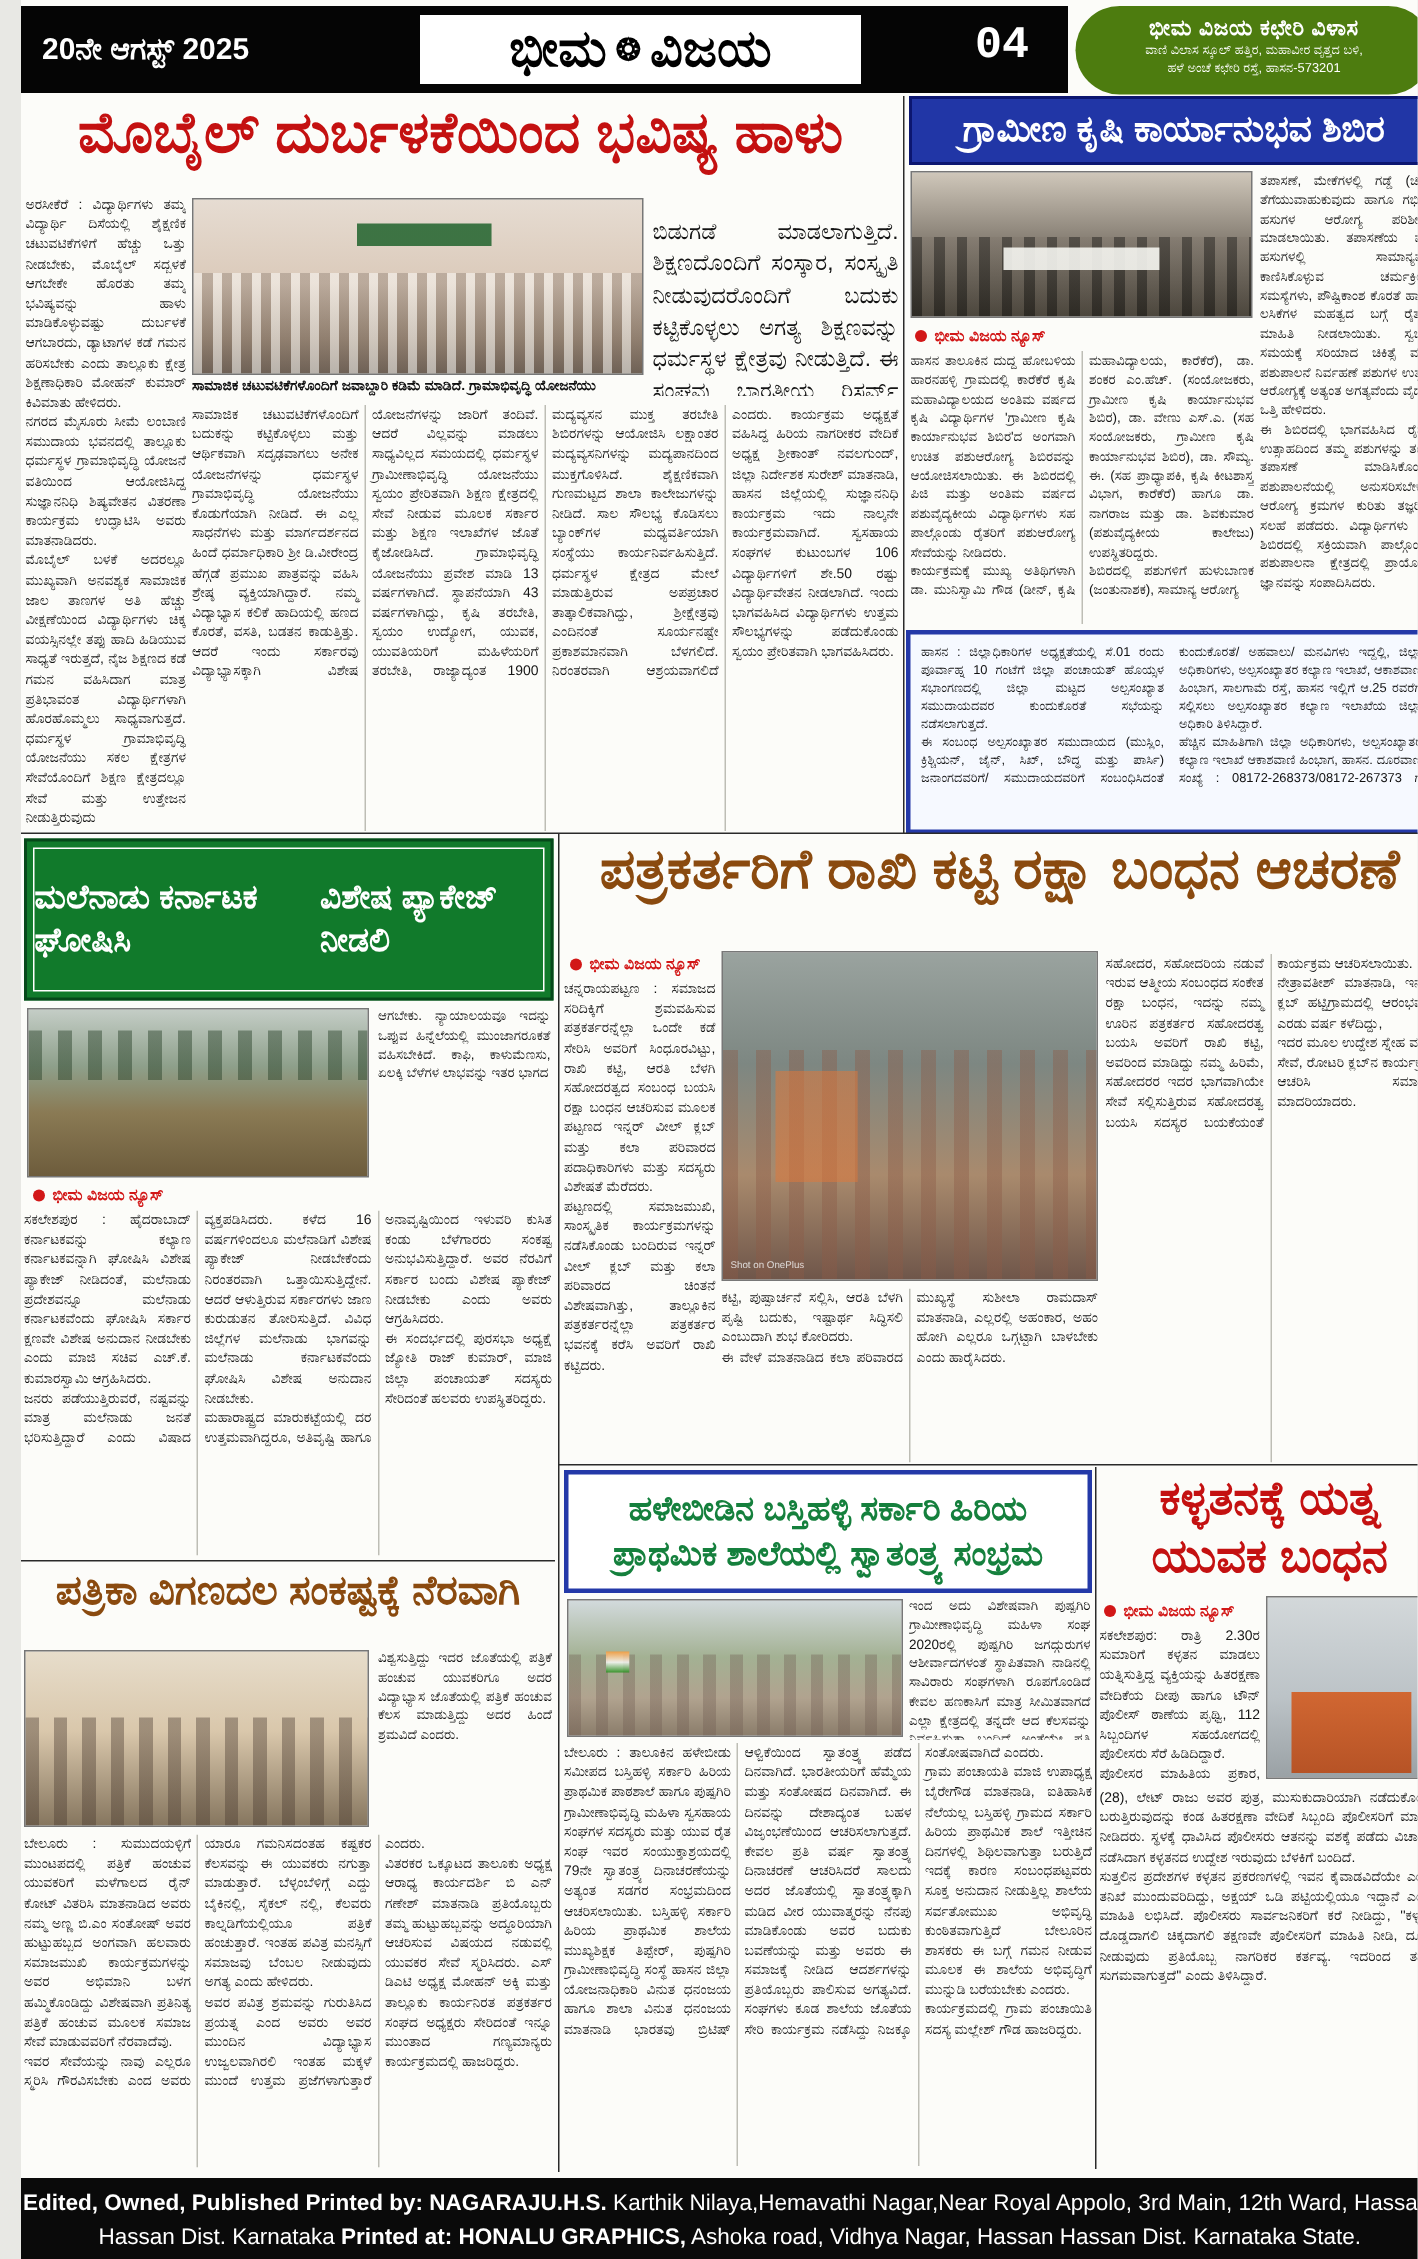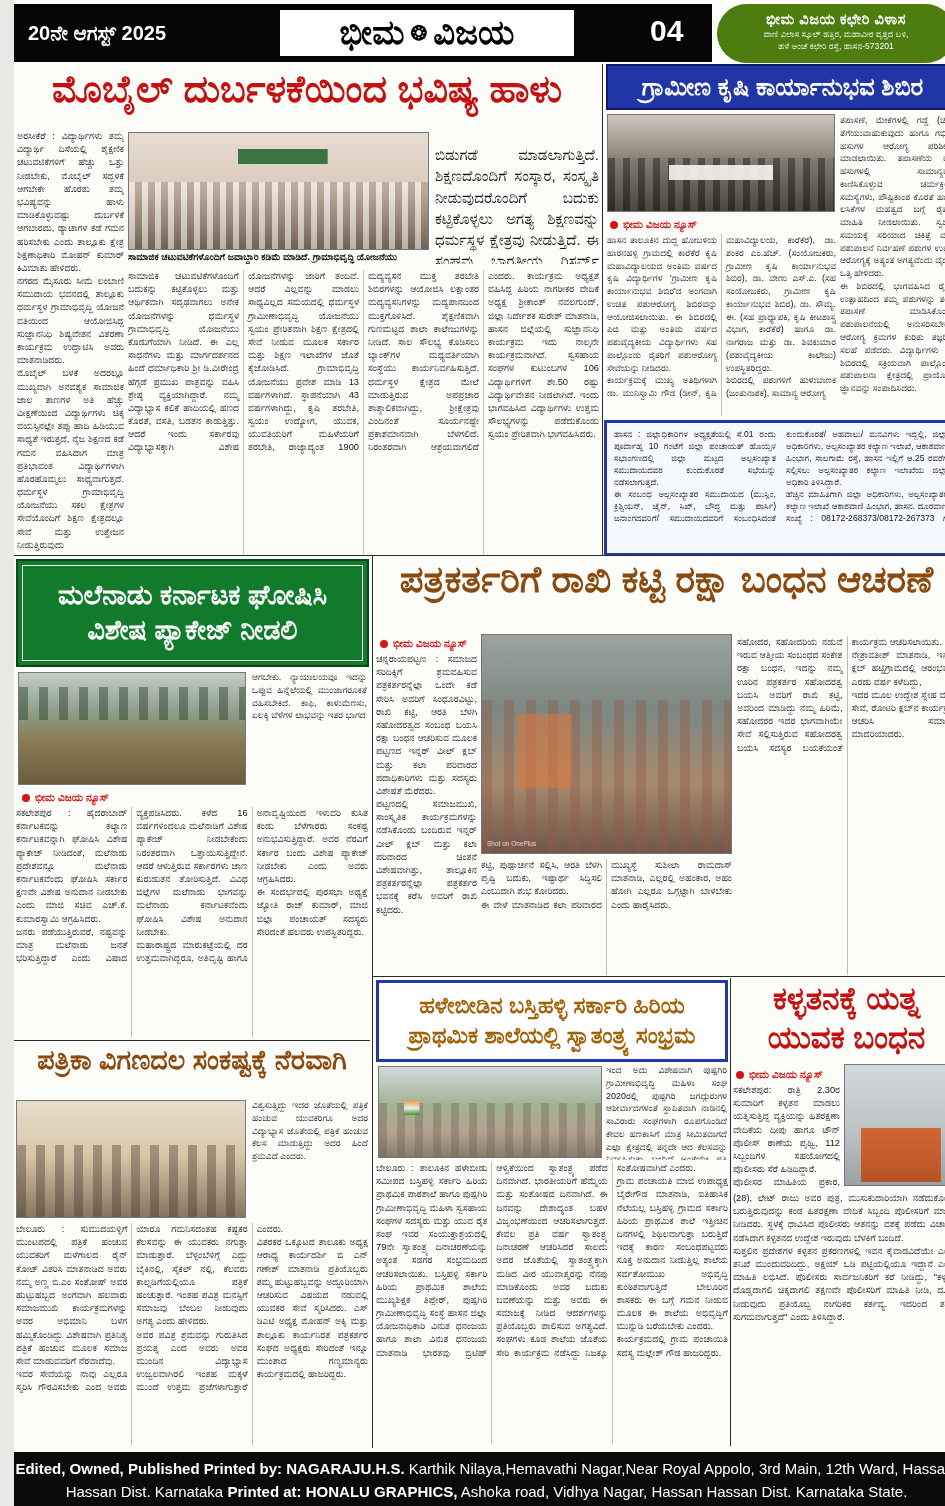--- a/index.html
+++ b/index.html
@@ -14,37 +14,37 @@
   .byline .dot{width:8px;height:8px;border-radius:50%;background:#d21717;display:inline-block;}
   .photo{border:1px solid #777;}
   .vline{border-left:1.6px solid #2a2a2a;width:0;}
   .hline{border-top:1.6px solid #2a2a2a;height:0;}
   
   .hbar{background:#050505;}
   .date{color:#fff;font-weight:bold;font-size:20px;}
   .mast{background:#fff;display:flex;align-items:center;justify-content:center;gap:6px;
         font-weight:bold;font-size:34px;color:#000;}
   .mast .orn{font-size:20px;}
-  .pnum{color:#fff;font-family:Liberation Sans, sans-serif;font-weight:bold;font-size:30px;}
+  .pnum{color:#fff;font-family:Liberation Mono, monospace;font-weight:bold;font-size:30px;}
   .pill{background:#4d7c0f;border-radius:30px;color:#fff;text-align:center;padding-top:7px;}
   .pill .t{font-size:14.5px;font-weight:bold;letter-spacing:.5px;}
   .pill .l{font-size:8.6px;line-height:1.45;}
   
   .hl-red{color:#c41111;font-weight:bold;text-align:center;line-height:1.15;}
   .hl-brown{color:#8a4a0f;font-weight:bold;text-align:center;line-height:1.2;}
   .bluebar{background:#2136a6;border:2px solid #0c1670;color:#fff;font-weight:bold;
            display:flex;align-items:center;justify-content:center;font-size:24px;}
   .greenbox{background:#117a2b;border:2px solid #06481a;padding:4px;}
-  .greenbox .inner{border:1.5px solid #fff;height:100%;display:flex;flex-direction:column;
-           align-items:center;justify-content:center;color:#fff;font-weight:bold;font-size:27px;line-height:1.3;box-sizing:border-box;}
+  .greenbox .inner{border:1.5px solid #fff;height:100%;display:flex;flex-direction:row;
+           align-items:center;justify-content:center;color:#fff;font-weight:bold;font-size:22px;line-height:1.3;box-sizing:border-box;}
   .bluebox{border:3px solid #2439a8;background:#f6f9ff;padding:5px 7px;}
   .bluebox .bh{font-weight:bold;font-size:17.5px;text-align:center;line-height:1.2;margin-bottom:3px;color:#000;}
   .bluebox .bb{font-size:8.6px;line-height:1.4;text-align:justify;column-count:2;column-gap:10px;overflow:hidden;}
   .schoolbox{border:3px solid #2439a8;background:#fff;display:flex;flex-direction:column;
-           align-items:center;justify-content:center;color:#a16207;font-weight:bold;font-size:22.5px;line-height:1.35;}
+           align-items:center;justify-content:center;color:#15803d;font-weight:bold;font-size:22.5px;line-height:1.35;}
   .caption{font-size:9.3px;font-weight:bold;text-align:justify;overflow:hidden;}
   .wm{position:absolute;left:5px;bottom:6px;color:#eee;font-size:6.5px;opacity:.85;}
   
   .ph-mobile{background:
      linear-gradient(rgba(52,110,60,.95),rgba(52,110,60,.95)) no-repeat 52% 16%/30% 13%,
      repeating-linear-gradient(90deg,rgba(252,252,250,.5) 0 6px,rgba(90,75,65,.25) 6px 13px) no-repeat 0 100%/100% 58%,
      linear-gradient(180deg,#e6dcd2 0%,#dbcaba 48%,#a3917f 80%,#75685c 100%);}
   .ph-agri{background:
      linear-gradient(rgba(245,245,240,.9),rgba(245,245,240,.9)) no-repeat 50% 62%/46% 16%,
      repeating-linear-gradient(90deg,rgba(30,28,25,.5) 0 7px,rgba(120,110,100,.25) 7px 15px) no-repeat 0 100%/100% 55%,

